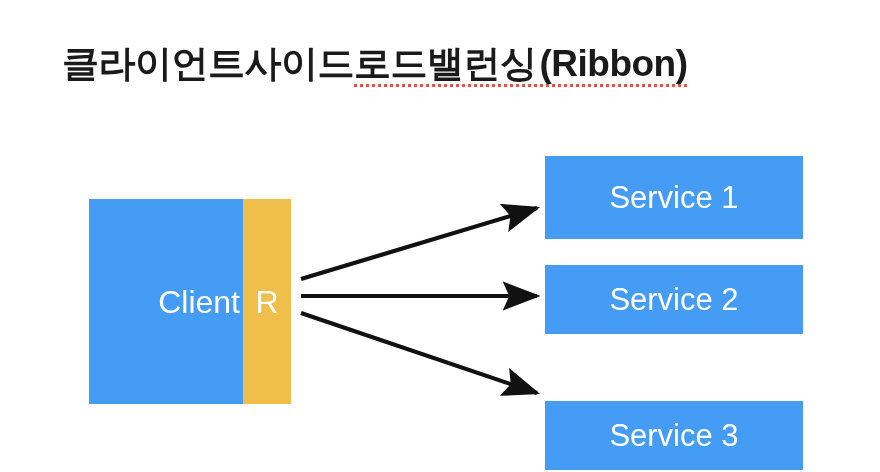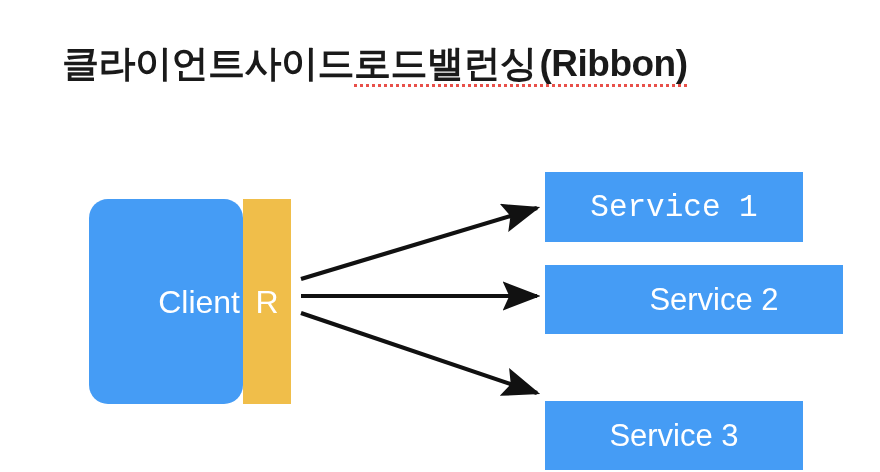--- a/index.html
+++ b/index.html
@@ -73,21 +73,20 @@
     align-items: stretch;
   }
   #client-body {
     flex: 0 0 154px;
     background: #459CF5;
     display: flex;
     align-items: center;
     justify-content: flex-end;
     padding-right: 3px;
     box-sizing: border-box;
-    border-radius: 19px;
   }
   #client-label {
     color: #ffffff;
     font-size: 32px;
     font-weight: normal;
     line-height: 1;
     white-space: nowrap;
   }
   #ribbon-strip {
     flex: 1 1 auto;
@@ -106,22 +105,22 @@
   
   .service-node {
     position: absolute;
     left: 545px;
     width: 258px;
     background: #459CF5;
     display: flex;
     align-items: center;
     justify-content: center;
   }
-  #service-node-0 { top: 172px; height: 70px; font-family: Liberation Mono, monospace; }
-  #service-node-1 { top: 265px; height: 69px; padding-left: 40px; }
+  #service-node-0 { top: 156px; height: 83px; }
+  #service-node-1 { top: 265px; height: 69px; }
   #service-node-2 { top: 361px; height: 69px; margin-top: 40px; }
   .service-label {
     color: #ffffff;
     font-size: 31px;
     font-weight: normal;
     line-height: 1;
     white-space: nowrap;
   }
 
   

